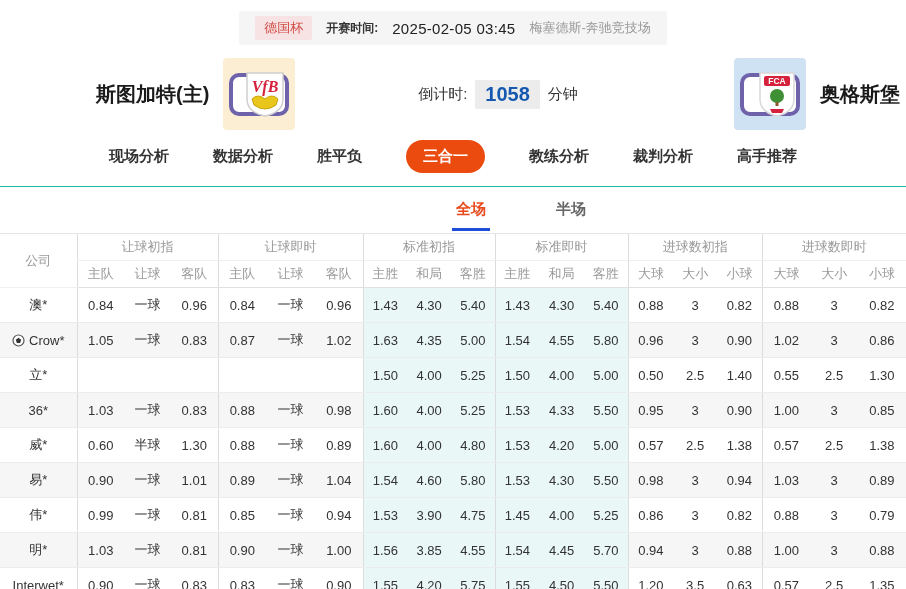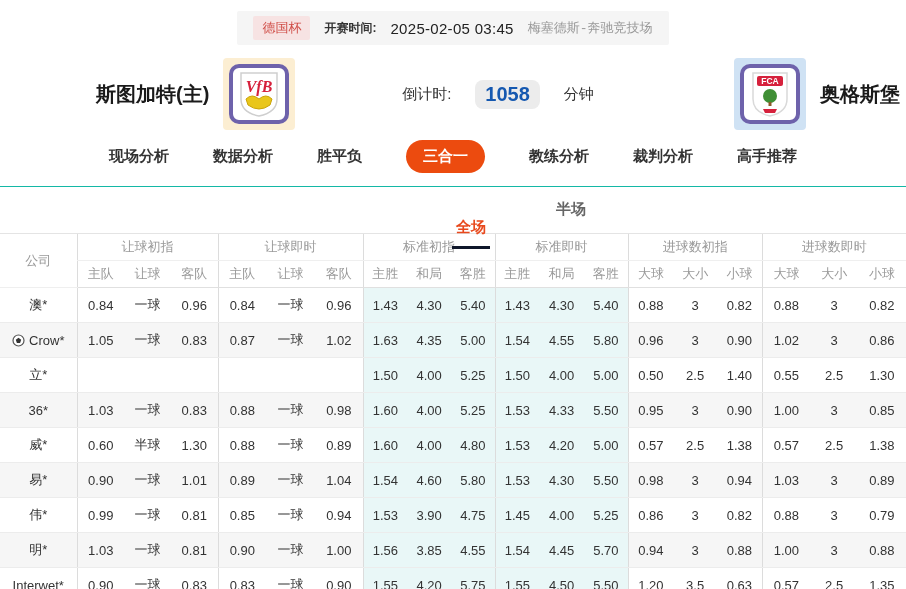--- a/index.html
+++ b/index.html
@@ -6,48 +6,48 @@
   html,body { width: 906px; height: 589px; overflow: hidden; background: #fff;
     font-family: "Liberation Sans", "DejaVu Sans", sans-serif; color:#333; }
 
   
   .topbar-wrap { text-align:center; padding-top:11px; }
   .topbar { display:inline-flex; align-items:center; gap:14px; background:#f5f5f5;
     padding:5px 16px; border-radius:2px; }
   .league-badge { background:#f7e3e3; color:#cf4a44; font-size:13px; padding:3px 9px; border-radius:2px; }
   .kick-label { font-weight:bold; font-size:12px; color:#333; }
   .kick-time { font-weight:normal; font-size:15px; color:#222; letter-spacing:.3px; }
-  .venue { color:#999; font-size:13px;font-family:Liberation Mono, monospace; }
+  .venue { color:#999; font-size:13px; }
 
   
   .teams { display:flex; align-items:center; margin-top:11px; height:76px; }
   .team { display:flex; align-items:center; gap:14px; }
   .team.home { flex:1; margin-left:96px; }
   .team.away { flex:1; justify-content:flex-end; margin-right:6px; }
   .team-name { font-size:20px; font-weight:bold; color:#1a1a1a; }
   .logo-panel { width:72px; height:72px; border-radius:4px; display:flex; align-items:center; justify-content:center; }
   .home-panel { background:#fceed2; }
   .away-panel { background:#cfe2f4; }
-  .logo-box { width:60px; height:60px; background:#fff; border:4px solid #6e62ab; border-radius:10px;
-    display:flex; align-items:center; justify-content:center; }
-  .countdown { display:flex; align-items:center; gap:24px; font-size:15px; color:#333; }
+  .logo-box { width:60px; height:43px; background:#fff; border:4px solid #6e62ab; border-radius:10px;
+    display:flex; align-items:center; justify-content:flex-end; }
+  .countdown { display:flex; align-items:center; gap:8px; font-size:15px; color:#333; }
   .cd-value { background:#ececec; color:#1558b0; font-weight:bold; font-size:20px;
-    padding:3px 10px; border-radius:8px; }
+    padding:3px 10px; border-radius:1px; }
 
   
   .nav { display:flex; justify-content:center; align-items:center; gap:44px;
     margin-top:8px; padding-bottom:13px; border-bottom:1px solid #14b8a6; }
   .nav-item { font-size:15px; font-weight:bold; color:#333; cursor:pointer; }
   .nav-item.active { background:#ec4b0f; color:#fff; padding:7px 17px; border-radius:17px; font-size:15px; }
 
   
   .subtabs-row { height:46px; }
   .subtabs { display:flex; justify-content:center; gap:62px; padding-top:13px; transform:translateX(68px); }
   .period-tab { font-size:15px; color:#666; font-weight:bold; padding:0 4px 9px 4px; cursor:pointer; }
-  .period-tab.active { color:#e8491d; border-bottom:3px solid #0f172a;margin-top:18px; }
+  .period-tab.active { color:#e8491d; border-bottom:3px solid #1d4ed8; }
 
   
   table.odds { width:906px; border-collapse:collapse; table-layout:fixed; font-size:13px; }
   table.odds th { font-weight:normal; color:#999; height:27px; background:#fff; }
   table.odds td { height:35px; text-align:center; color:#333; }
   table.odds th { text-align:center; }
   .gstart { border-left:1px solid #dcdcdc; }
   table.odds th:last-child, table.odds td:last-child { border-right:1px solid #dcdcdc; }
   thead tr:first-child th { border-top:1px solid #e4e4e4; border-bottom:1px solid #efefef; }
   thead tr:last-child th { border-bottom:1px solid #e0e0e0; }

